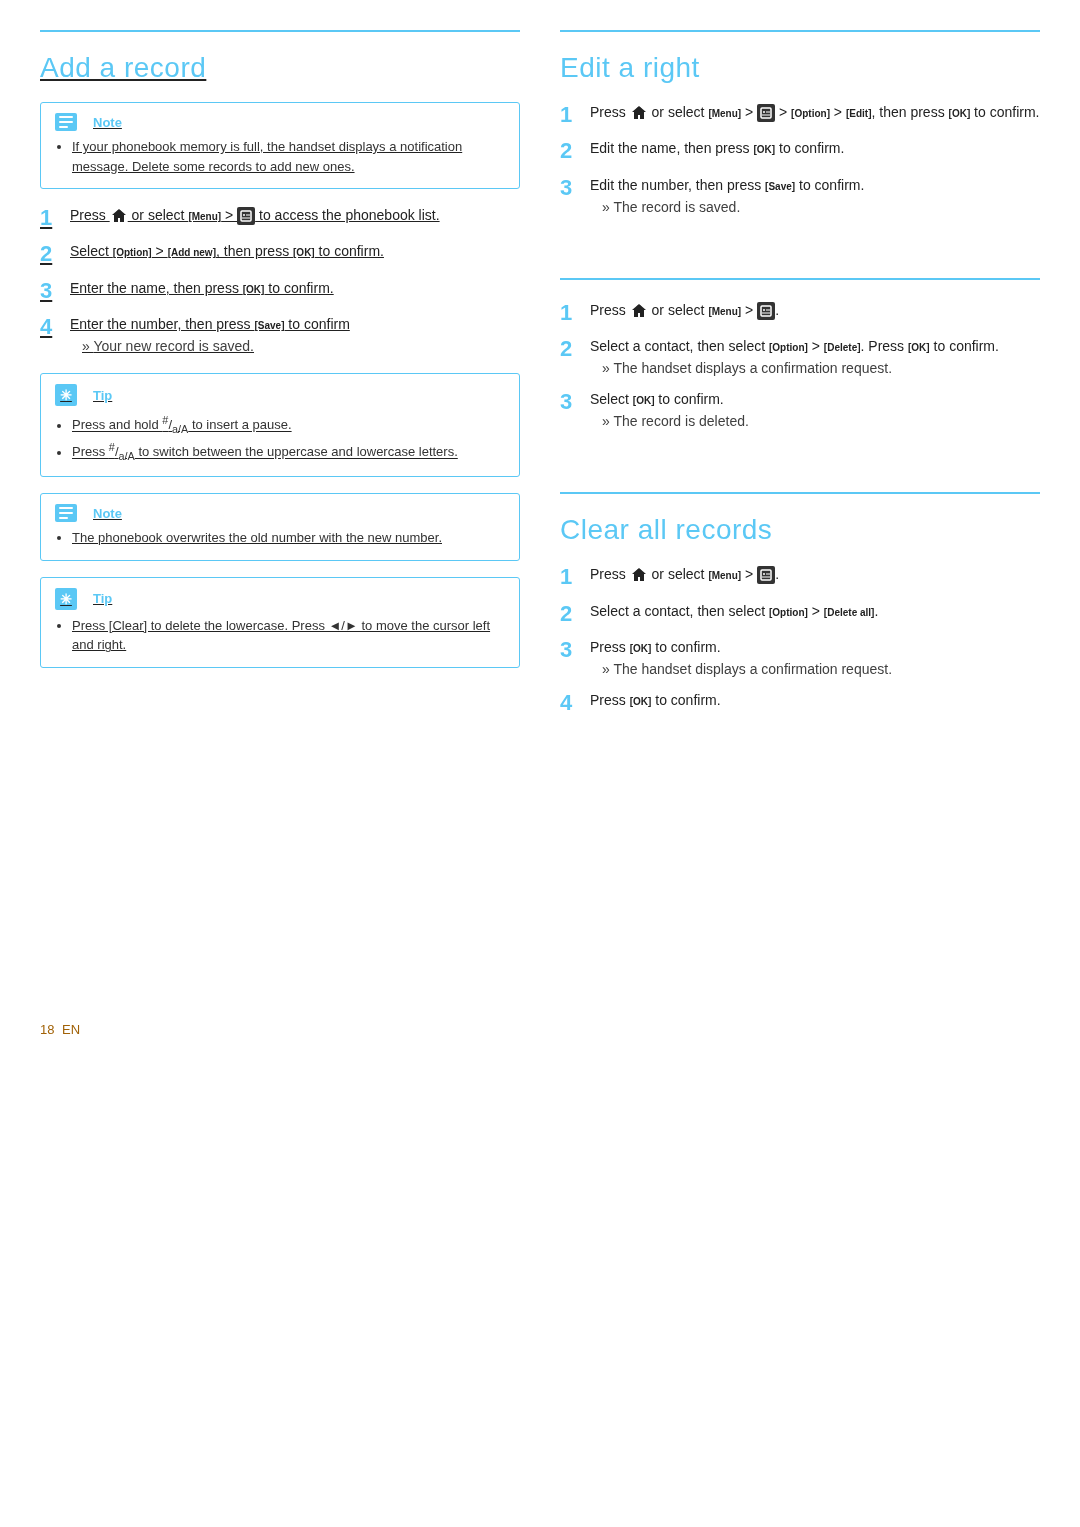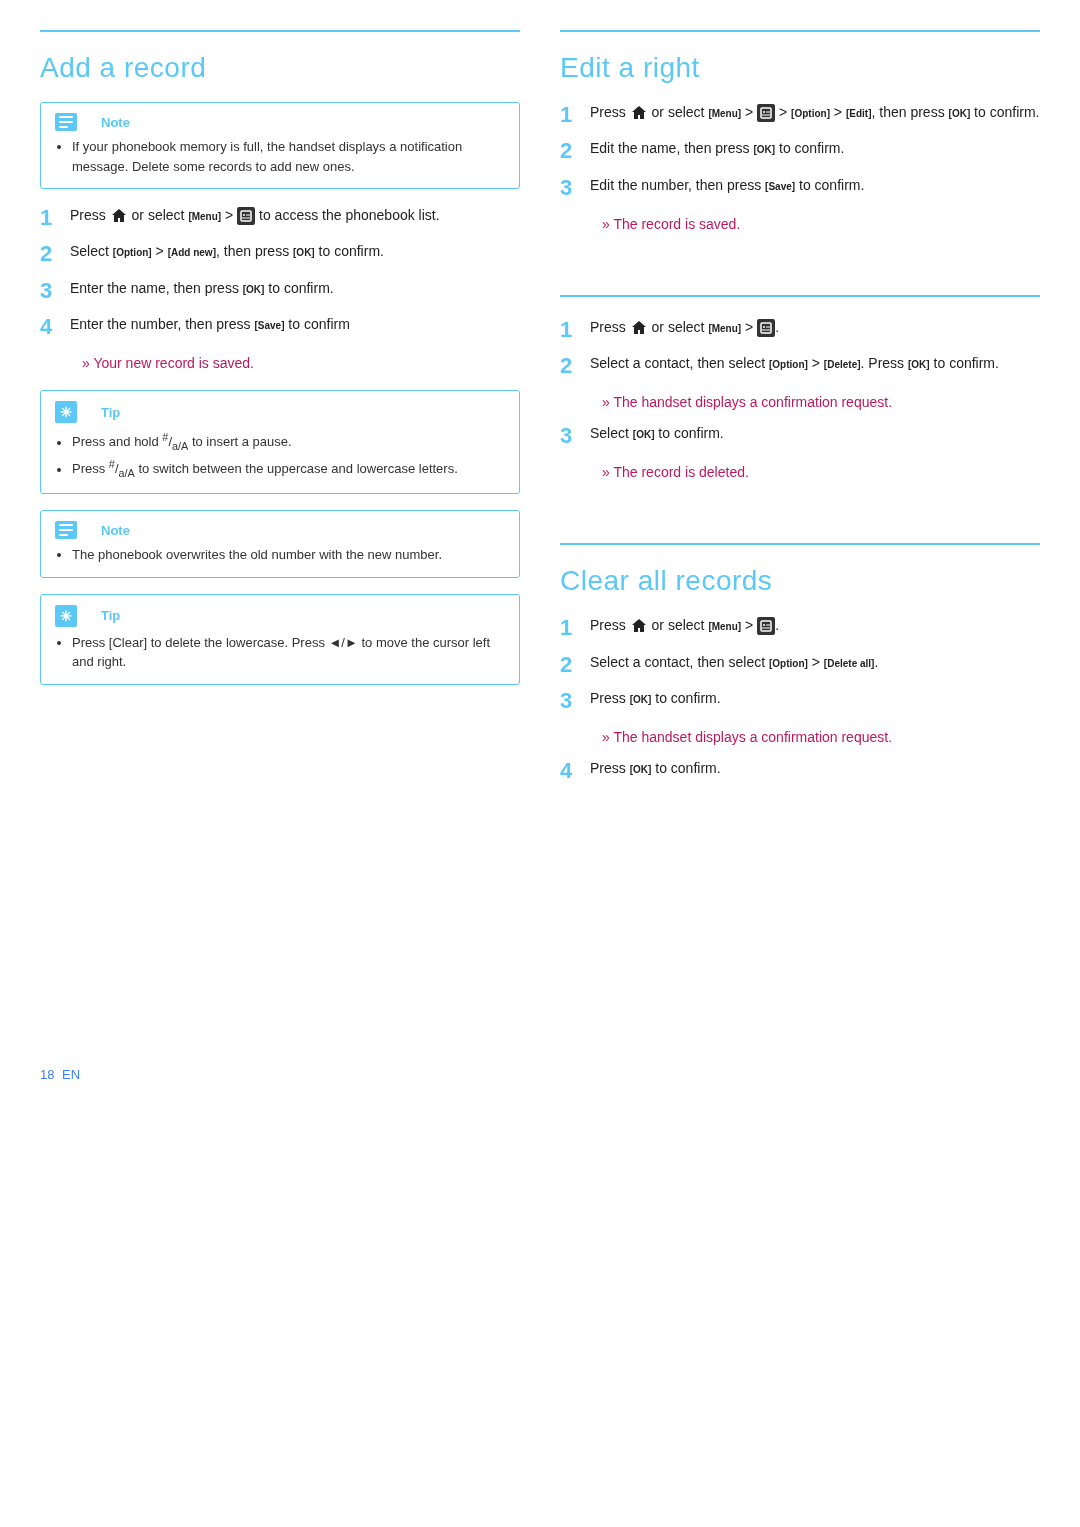--- a/index.html
+++ b/index.html
@@ -60,40 +60,40 @@
     .step-text {
       font-size: 14px;
       color: #222;
       line-height: 1.5;
       flex: 1;
     }
 
     .step-text .result {
       display: block;
       padding-left: 12px;
-      margin-top: 18px;
-      color: #be185d;
+      margin-top: 1px;
+      color: #404040;
     }
 
     .step-text .result::before {
       content: '» ';
     }
 
     .note-box {
       border: 1px solid #5bc8f5;
       border-radius: 3px;
       padding: 10px 14px;
       margin-bottom: 16px;
       background: #fff;
     }
 
     .note-box-header {
       display: flex;
       align-items: center;
-      gap: 24px;
+      gap: 16px;
       margin-bottom: 6px;
     }
 
     .note-icon {
       width: 22px;
       height: 18px;
       background: #5bc8f5;
       display: flex;
       align-items: center;
       justify-content: center;
@@ -152,26 +152,27 @@
       font-size: 10px;
       margin-top: 6px;
     }
 
     .bold { font-weight: bold; }
 
     .page-footer {
       grid-column: 1 / -1;
       margin-top: 40px;
       font-size: 13px;
-      color: #3b82f6;
+      color: #a16207;
     }
 
     
     .col-left {
       grid-column: 1;
+      text-decoration: underline;
     }
 
     .col-right {
       grid-column: 2;
     }
 
     .section + .section {
       margin-top: 0;
     }
   </style>

